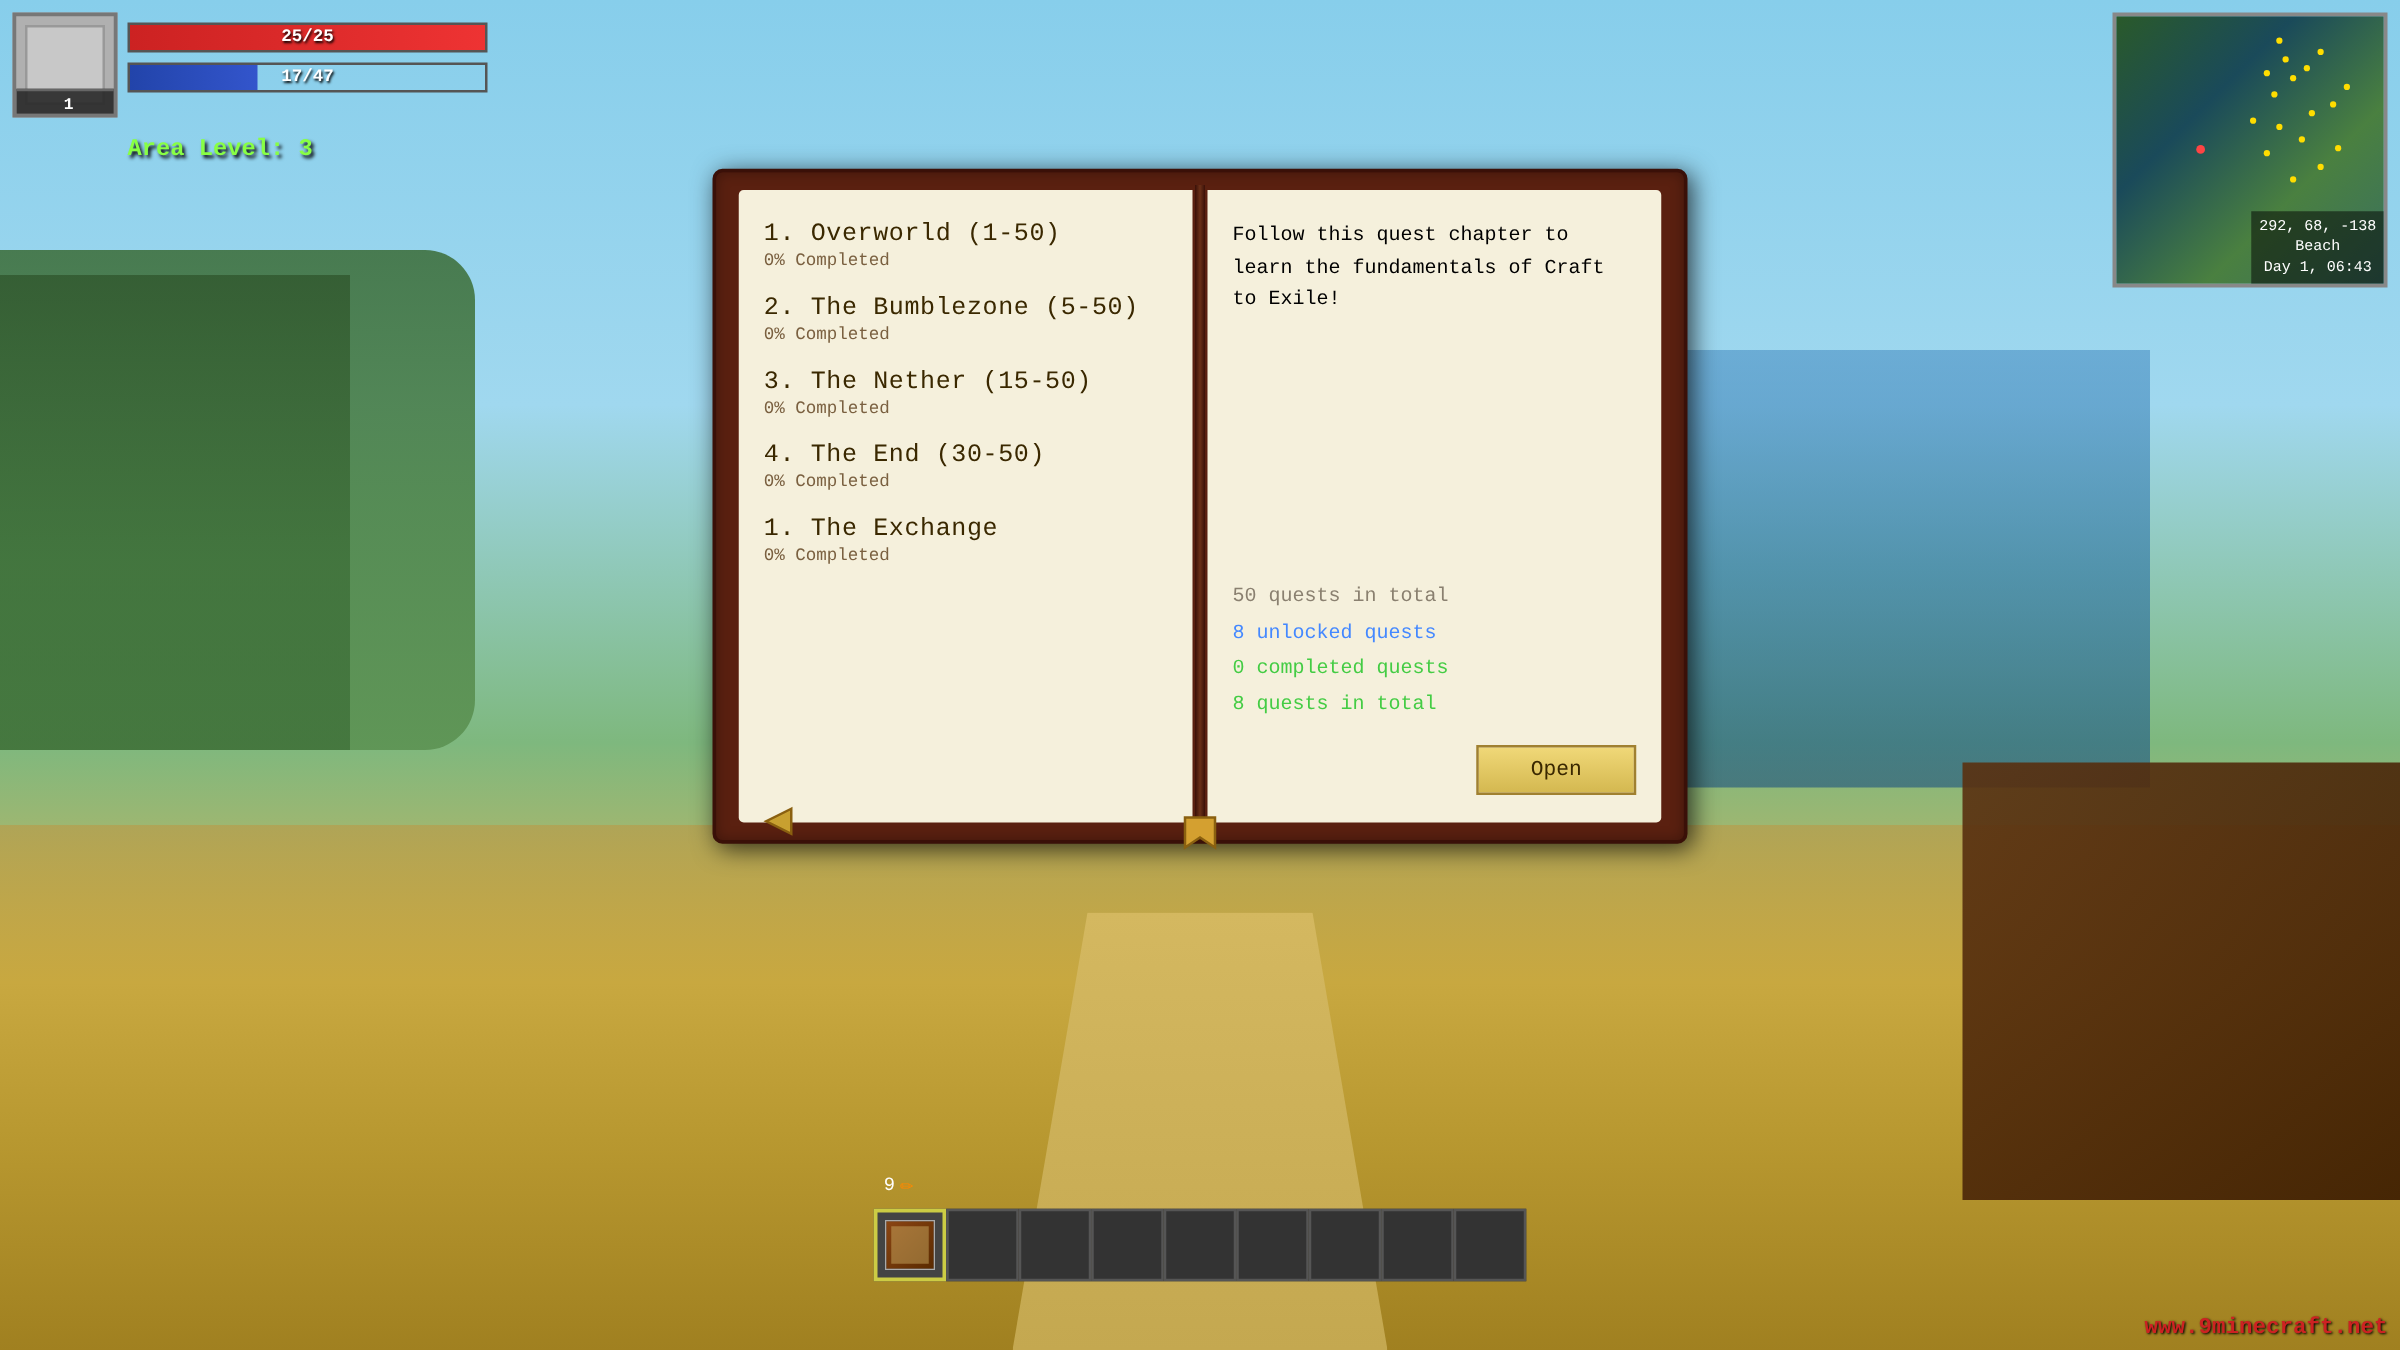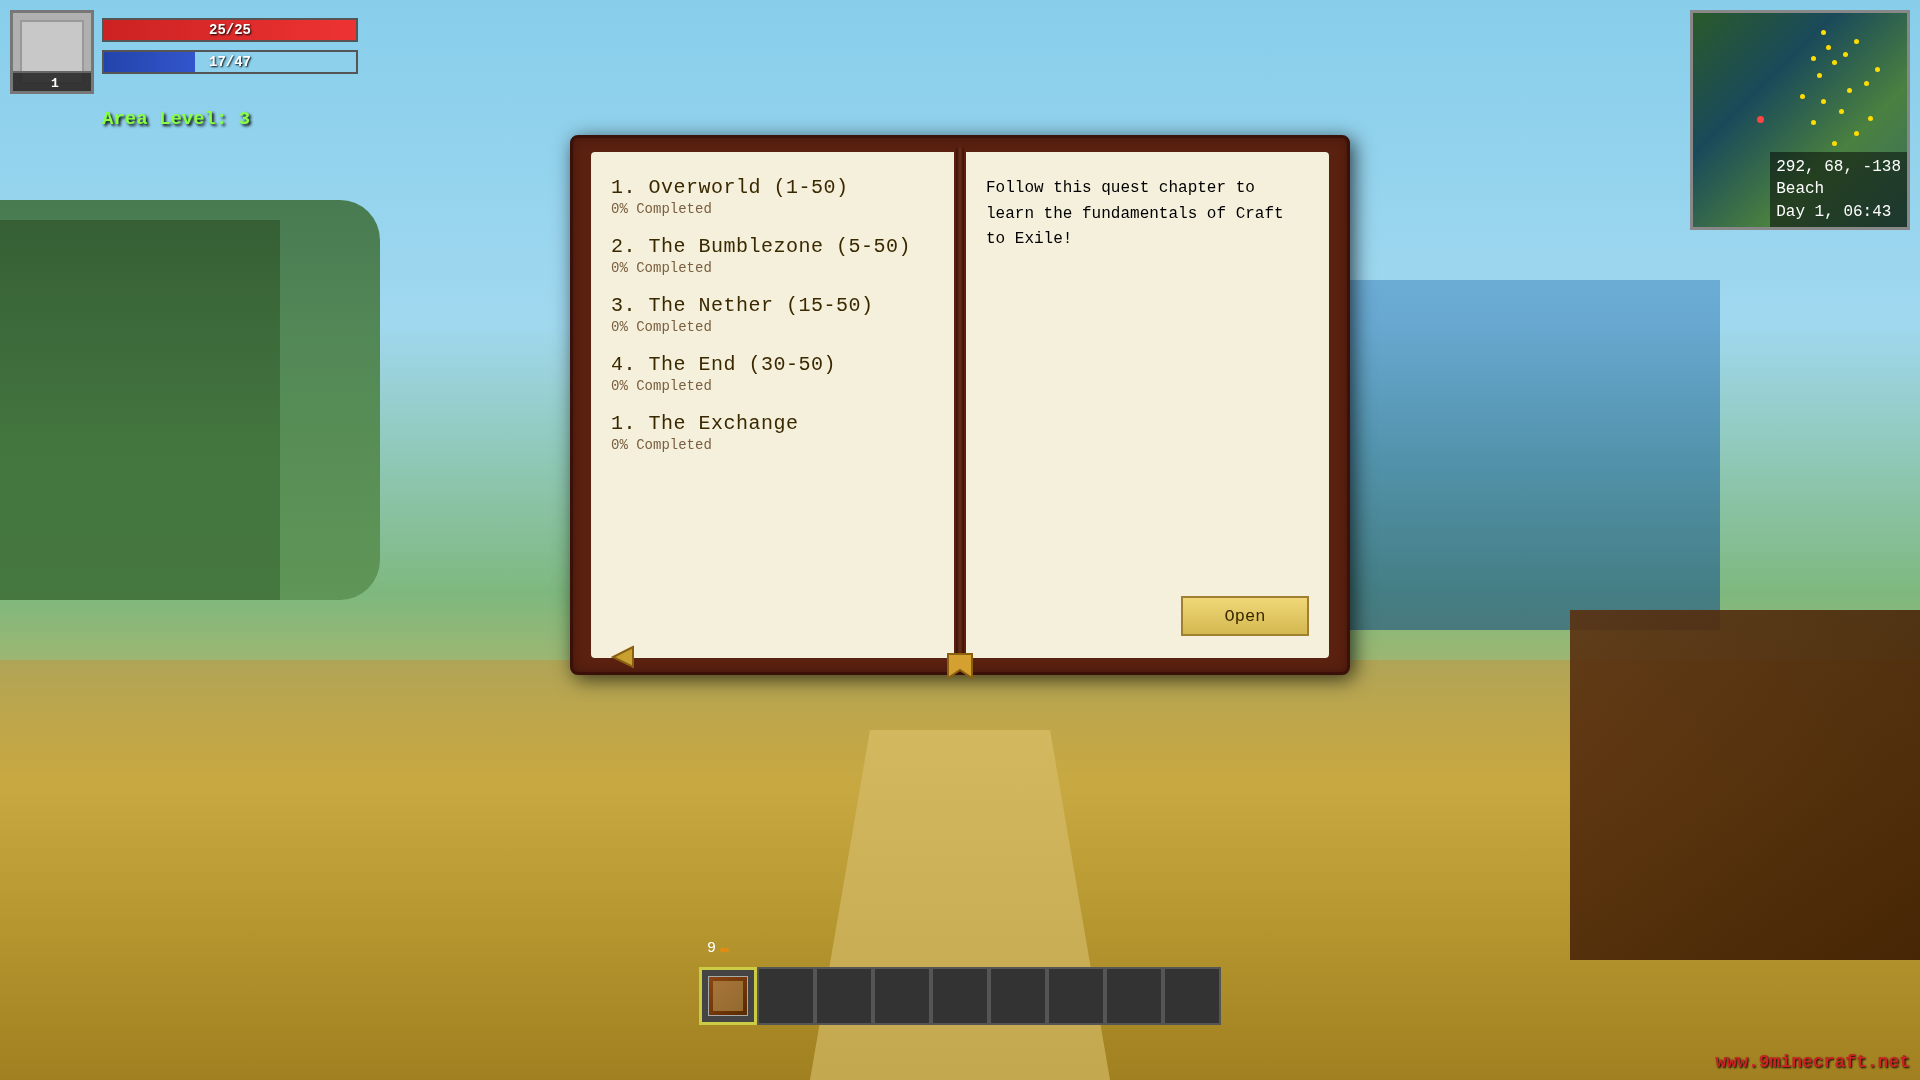--- a/index.html
+++ b/index.html
@@ -124,23 +124,23 @@
       border-radius: 50%;
     }
 
     #minimap-coords {
       position: absolute;
       bottom: 0;
       right: 0;
       padding: 4px 6px;
       background: rgba(0,0,0,0.5);
       color: white;
-      font-size: 16px;
-      font-family: 'Courier New', monospace;
-      text-align: left;
+      font-size: 12px;
+      font-family: 'Courier New', monospace;
+      text-align: center;
       line-height: 1.4;
     }
 
     
     #book {
       position: absolute;
       top: 135px;
       left: 50%;
       transform: translateX(-50%);
       width: 780px;
@@ -397,21 +397,21 @@
     #bars-container {
       position: absolute;
       top: 8px;
       left: 92px;
       display: flex;
       flex-direction: column;
       gap: 8px;
     }
 
     .stat-bar {
-      width: 256px;
+      width: 288px;
       height: 24px;
       position: relative;
       border: 2px solid #555;
       overflow: hidden;
     }
 
     .stat-bar-fill {
       height: 100%;
       display: flex;
       align-items: center;
@@ -536,20 +536,26 @@
 
       <div class="quest-chapter">
         <div class="chapter-title">1. The Exchange</div>
         <div class="chapter-progress">0% Completed</div>
       </div>
     </div>
 
     <div id="book-right-page">
       <div class="right-page-desc">Follow this quest chapter to learn the fundamentals of Craft to Exile!</div>
 
+      <div class="quest-stats">
+        <div class="stat-total">50 quests in total</div>
+        <div class="stat-unlocked">8 unlocked quests</div>
+        <div class="stat-completed">0 completed quests</div>
+        <div class="stat-total-quests">8 quests in total</div>
+      </div>
 
       <div id="open-btn">Open</div>
     </div>
 
     <div id="nav-left">
       <svg width="36" height="36" viewBox="0 0 36 36">
         <polygon points="28,8 8,18 28,28" fill="#c8a030" stroke="#8a6010" stroke-width="2"></polygon>
       </svg>
     </div>
 

